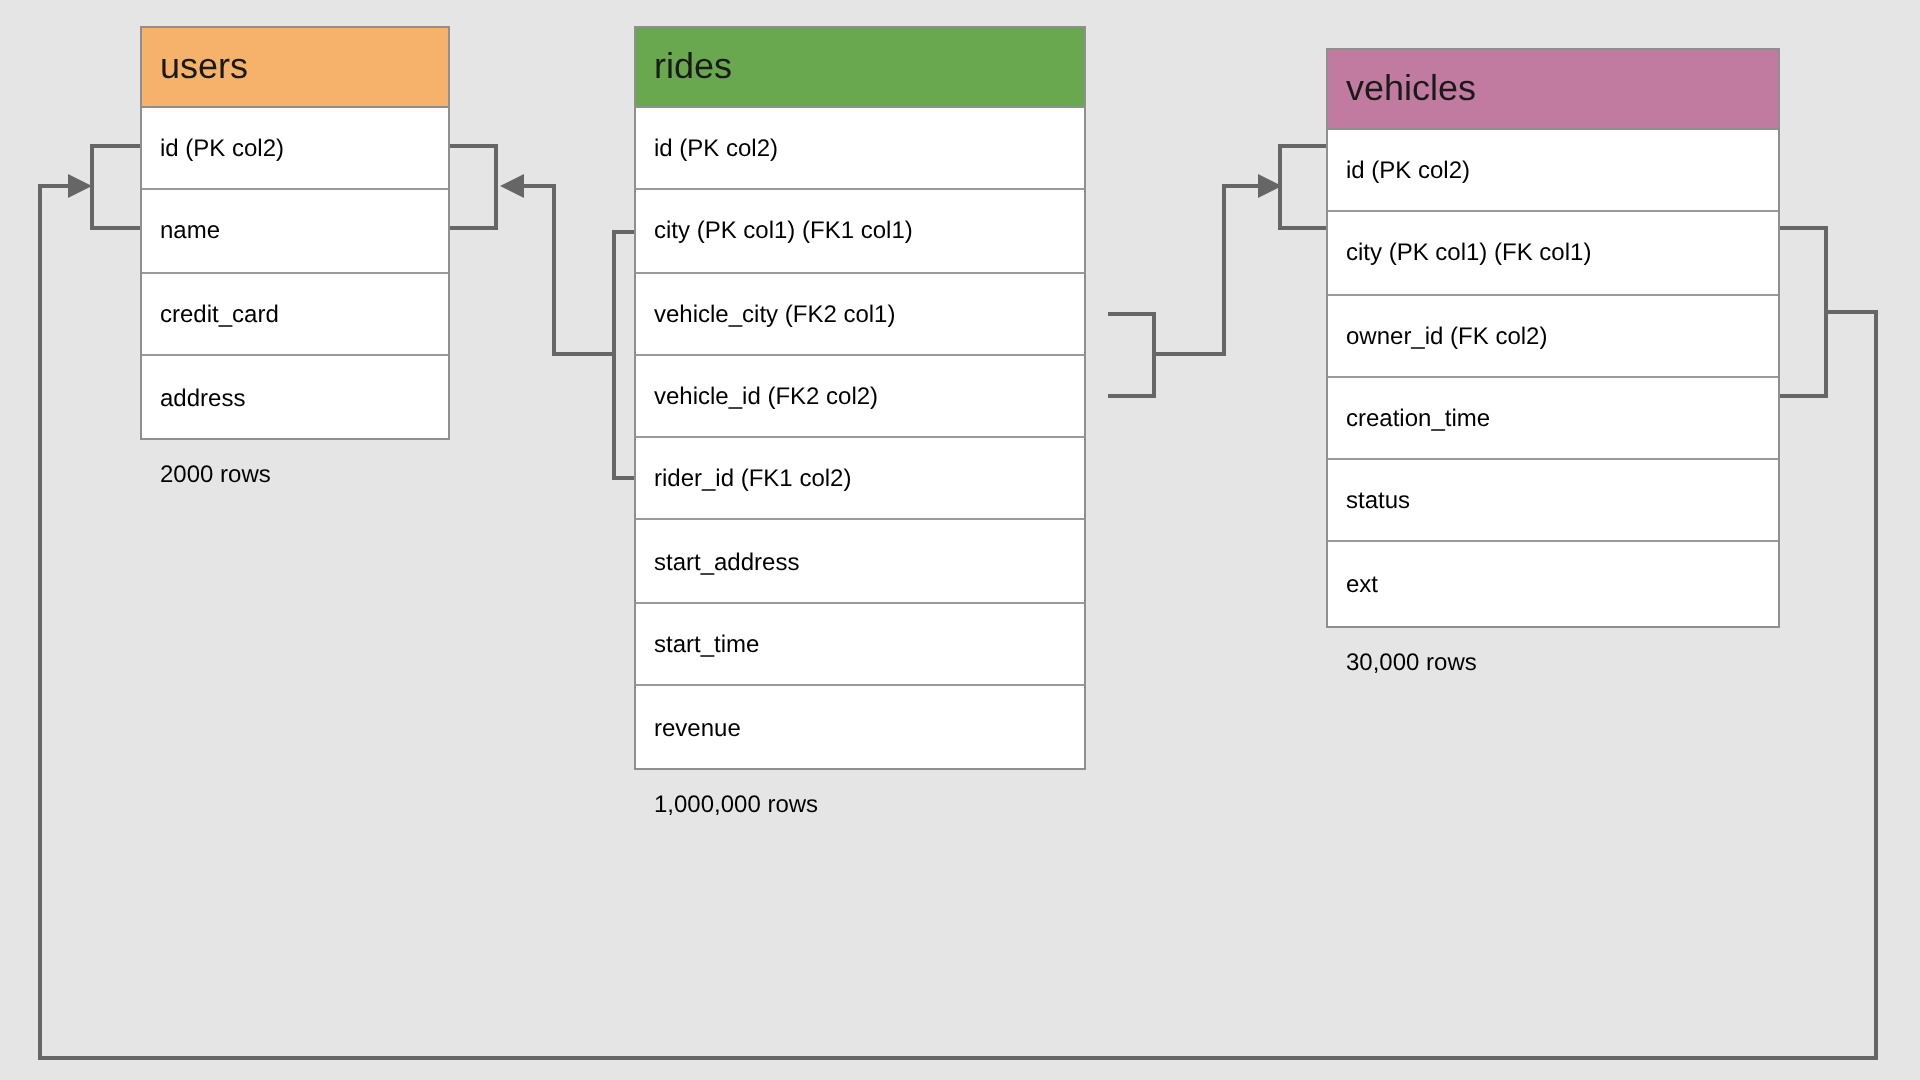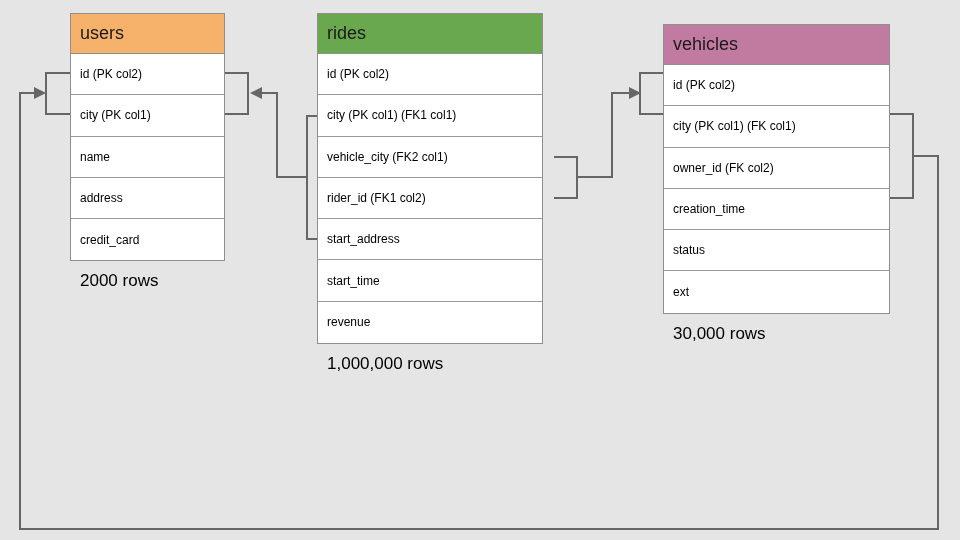--- a/index.html
+++ b/index.html
@@ -53,21 +53,21 @@
     padding: 0 9px;
     font-size: 12px;
     white-space: nowrap;
     overflow: hidden;
   }
   .rows .row:last-child { border-bottom: none; }
   .rowcount {
     position: absolute;
     left: 9px;
     top: calc(100% + 11px);
-    font-size: 17px;
+    font-size: 12px;
     color: #000000;
     white-space: nowrap;
   }
   
   #table-users    { left: 70px;  top: 13px; width: 153px; }
   #table-rides    { left: 317px; top: 13px; width: 224px; }
   #table-vehicles { left: 663px; top: 13px; width: 225px; margin-top: 11px; }
 </style>
 </head>
 <body>
@@ -95,34 +95,34 @@
       <path d="M577 177 H612 V93 H629"></path>
       <polygon points="641,93 629,87 629,99"></polygon>
       <path d="M663 73 H640 V114 H663"></path>
     </g>
   </svg>
 
   <div class="table" id="table-users">
     <div class="thead" style="background: rgb(246, 178, 107);">users</div>
     <div class="rows">
         <div class="row">id (PK col2)</div>
-        <div class="row">city (PK col1)</div>
         <div class="row">name</div>
+        <div class="row">credit_card</div>
         <div class="row">address</div>
-        <div class="row">credit_card</div>
       </div>
     <div class="rowcount">2000 rows</div>
   </div>
 
   <div class="table" id="table-rides">
     <div class="thead" style="background: rgb(106, 168, 79);">rides</div>
     <div class="rows">
         <div class="row">id (PK col2)</div>
         <div class="row">city (PK col1) (FK1 col1)</div>
         <div class="row">vehicle_city (FK2 col1)</div>
+        <div class="row">vehicle_id (FK2 col2)</div>
         <div class="row">rider_id (FK1 col2)</div>
         <div class="row">start_address</div>
         <div class="row">start_time</div>
         <div class="row">revenue</div>
       </div>
     <div class="rowcount">1,000,000 rows</div>
   </div>
 
   <div class="table" id="table-vehicles">
     <div class="thead" style="background: rgb(194, 123, 160);">vehicles</div>

